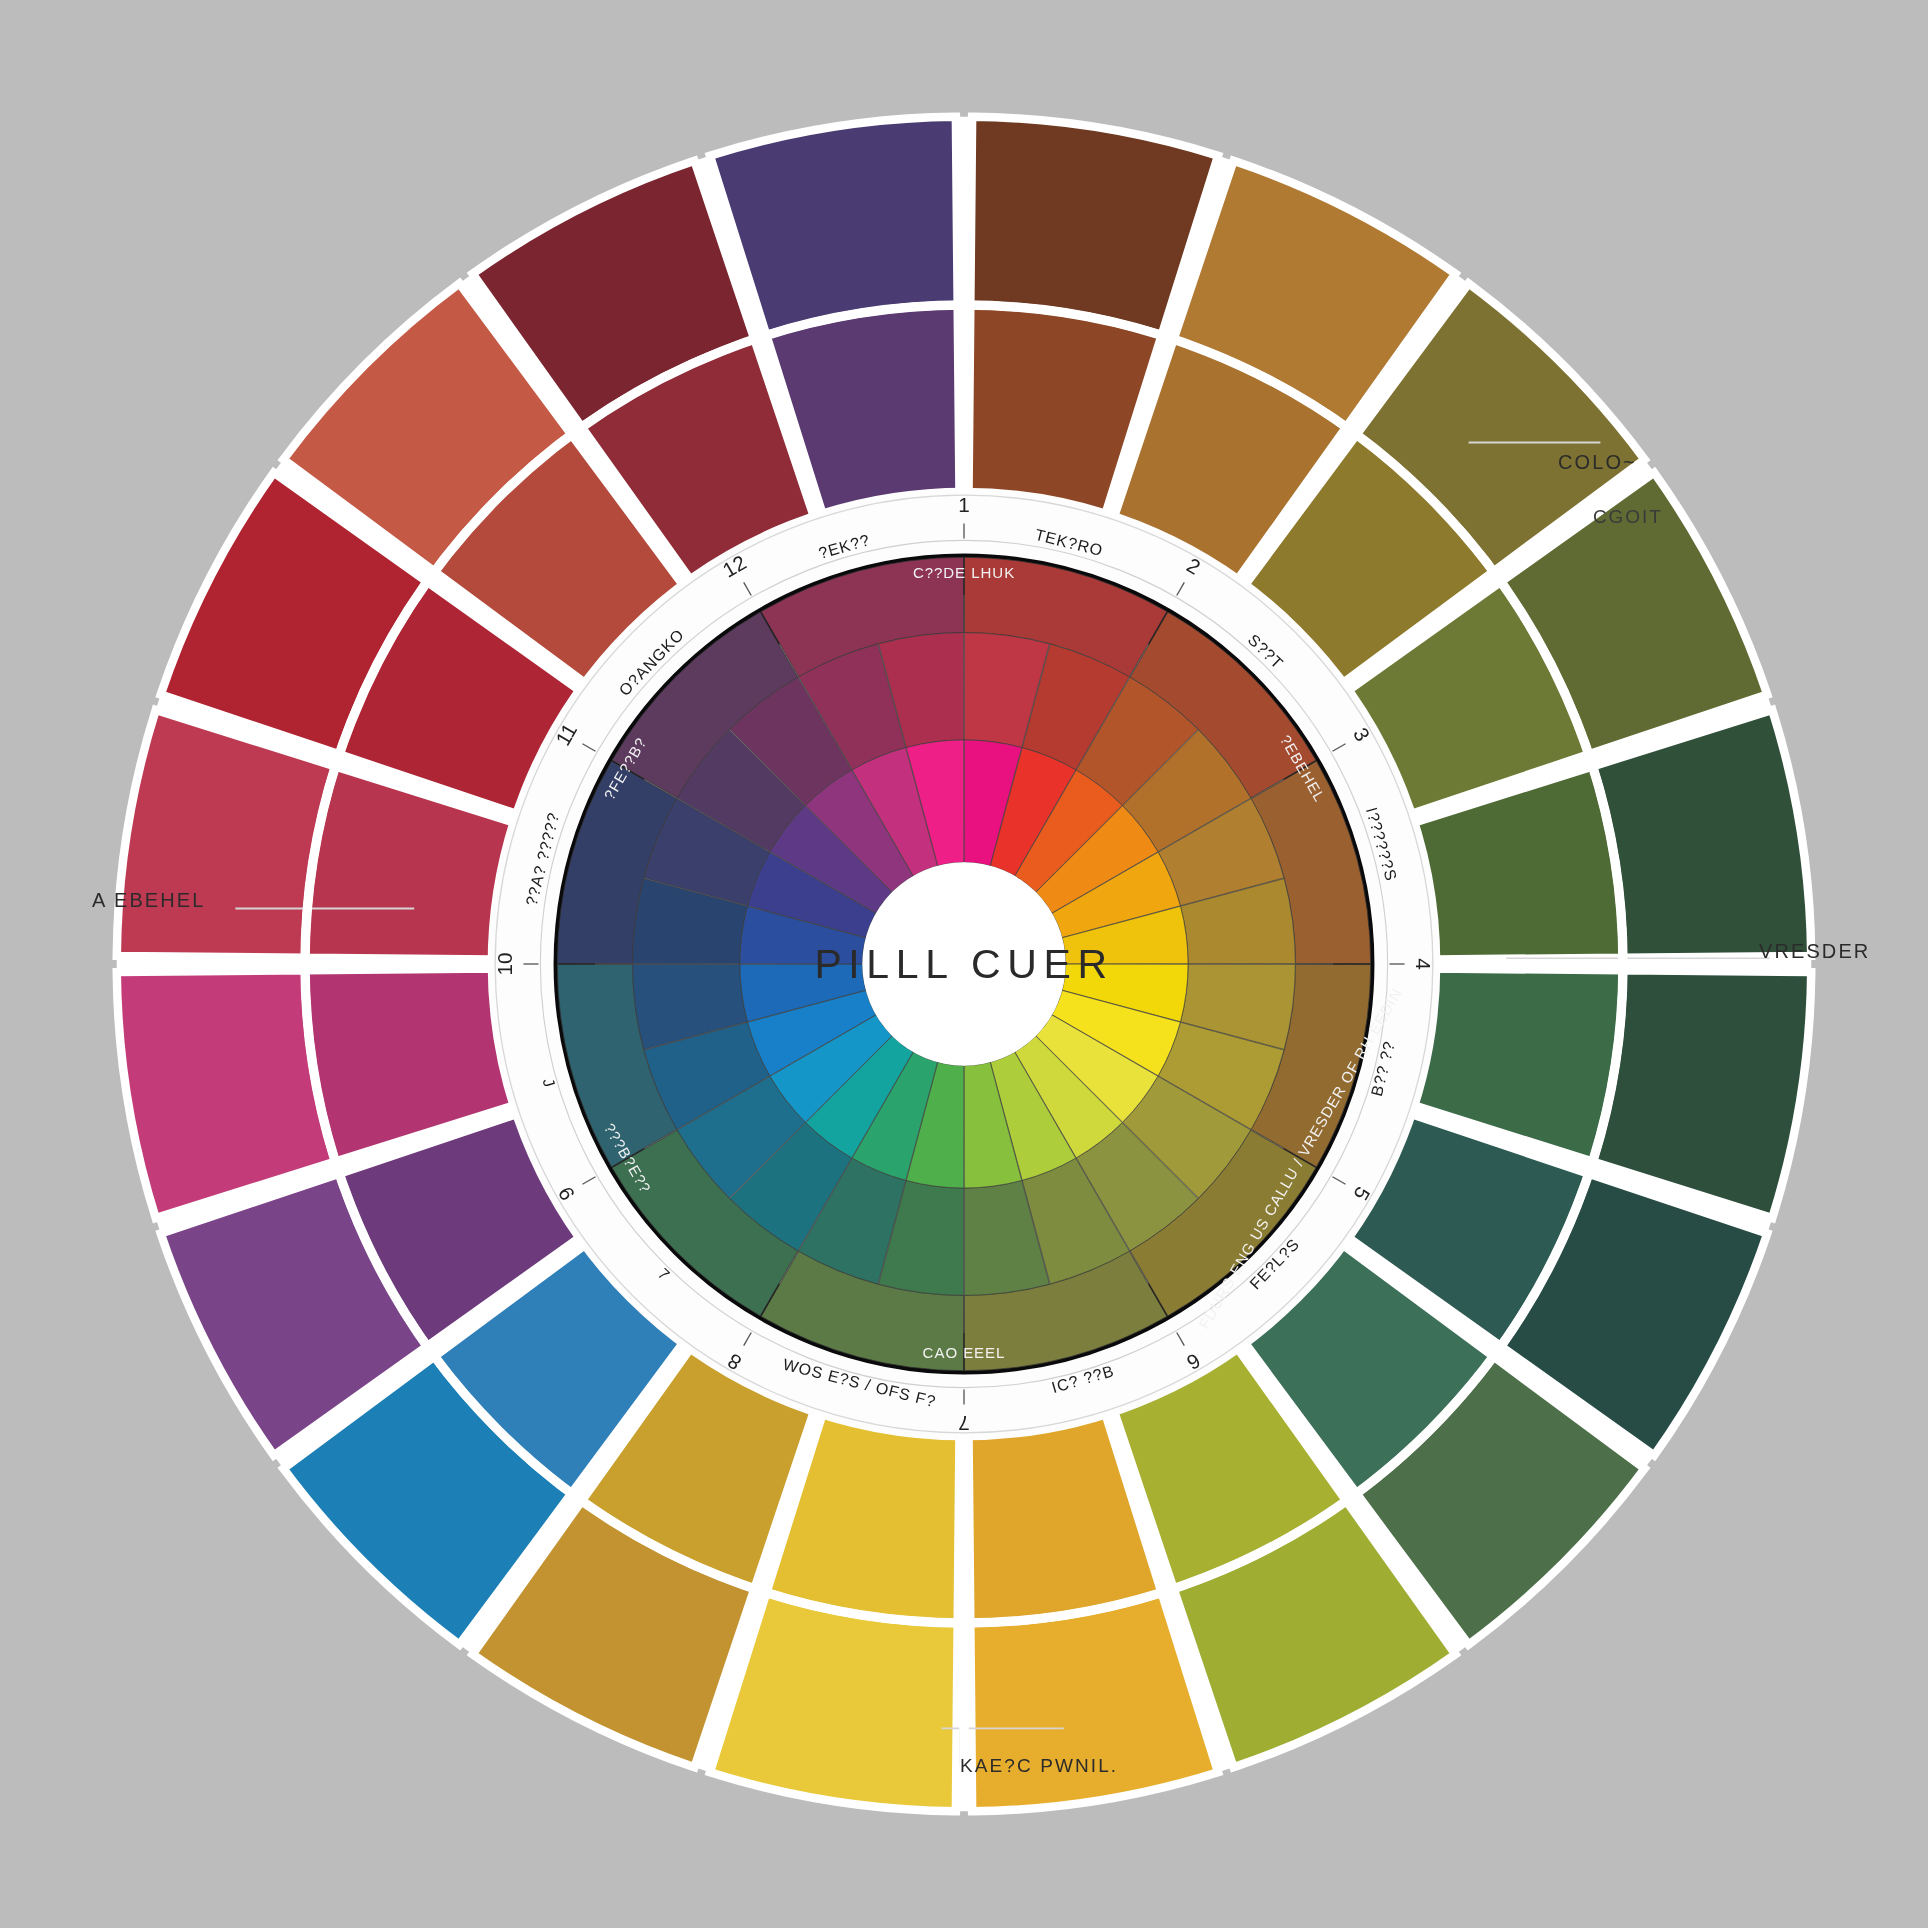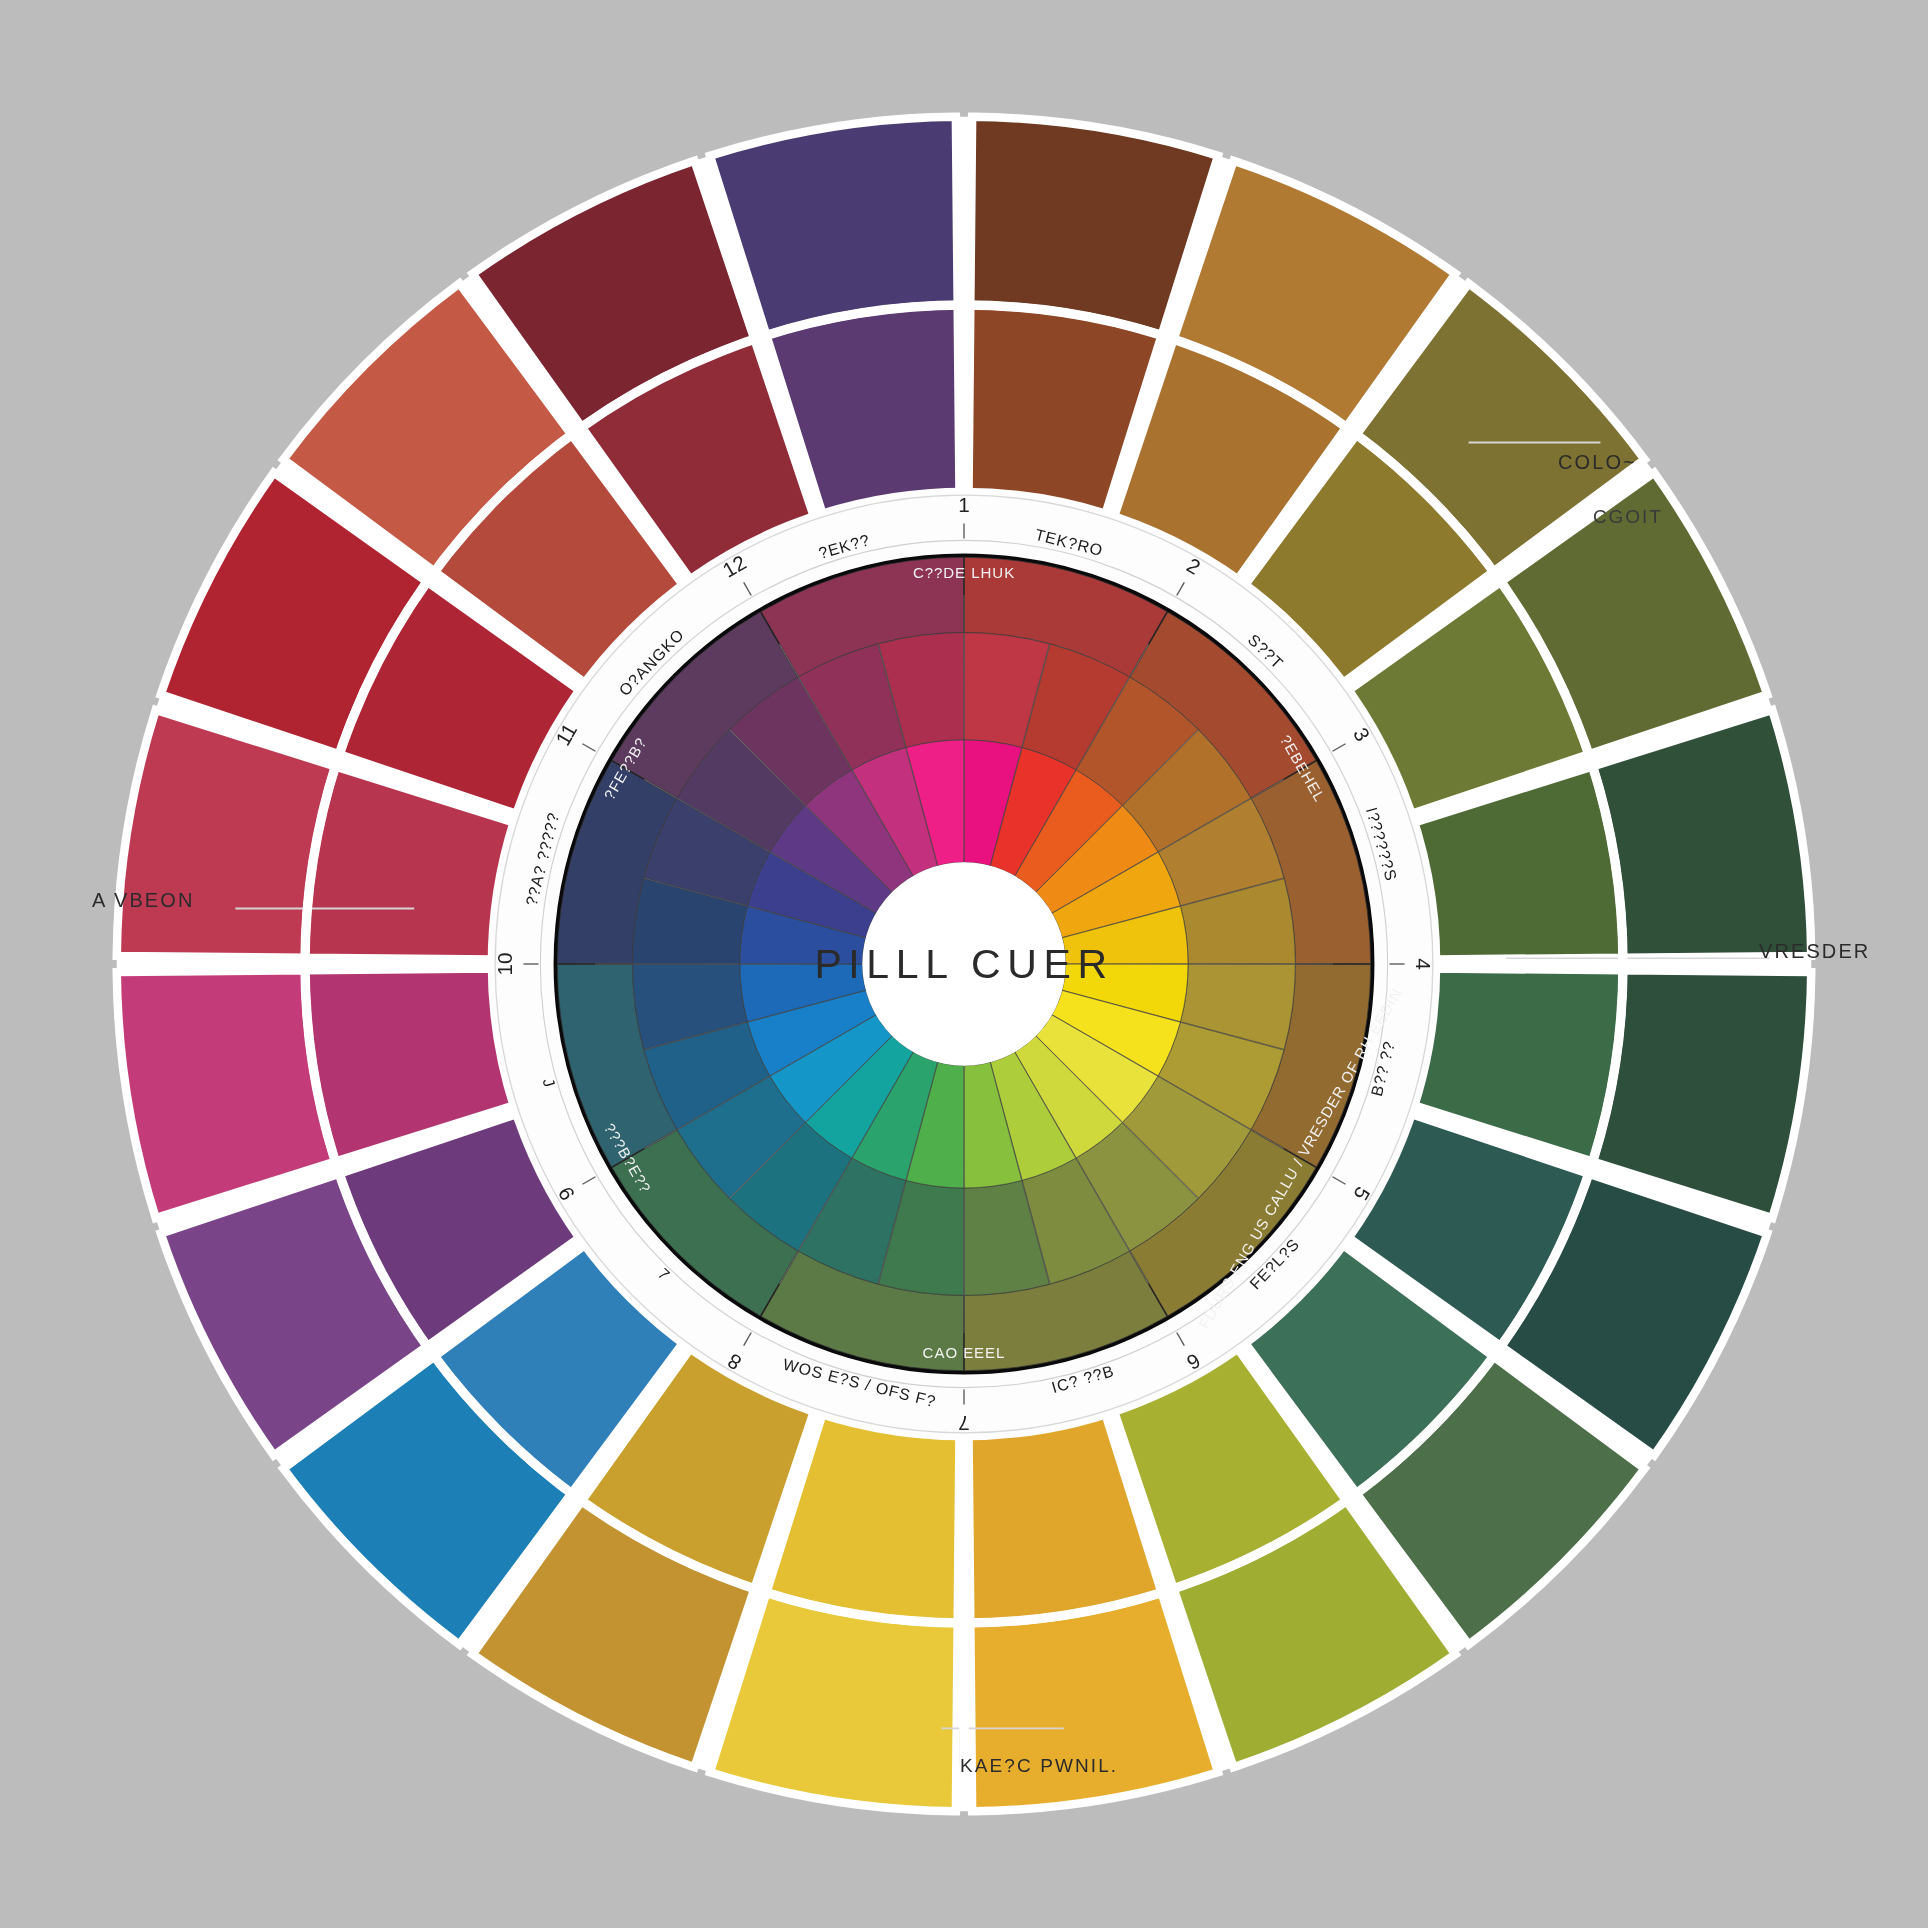--- a/index.html
+++ b/index.html
@@ -246,18 +246,18 @@
       <line x1="619.4915028125263" y1="730.1073738537634" x2="295.88470506254714" y2="494.99327293677425" stroke="#ffffff" stroke-width="10"></line>
       <line x1="730.1073738537634" y1="619.4915028125263" x2="494.99327293677413" y2="295.88470506254737" stroke="#ffffff" stroke-width="10"></line>
       <line x1="869.4915028125263" y1="548.4717418524233" x2="745.8847050625473" y2="168.04913533436184" stroke="#ffffff" stroke-width="10"></line>
       <circle cx="1024" cy="1024" r="700" fill="none" stroke="#ffffff" stroke-width="10"></circle>
     </svg>
 
   <div class="hubTitle">PILLL CUER</div>
 
   <div class="calloutText" style="left:1558px;top:425px;margin-top:26px;">COLO~</div>
   <div class="calloutText sub" style="left:1593px;top:458px;">CGOIT</div>
-  <div class="calloutText" style="left:92px;top:889px;">A VBEON</div>
+  <div class="calloutText" style="left:92px;top:889px;">A EBEHEL</div>
   <div class="calloutText" style="left:1759px;top:940px;">VRESDER</div>
   <div class="calloutText" style="left:960px;top:1755px;font-size:19px;">KAE?C PWNIL.</div>
 
 </div>
 
 
 </body></html>

